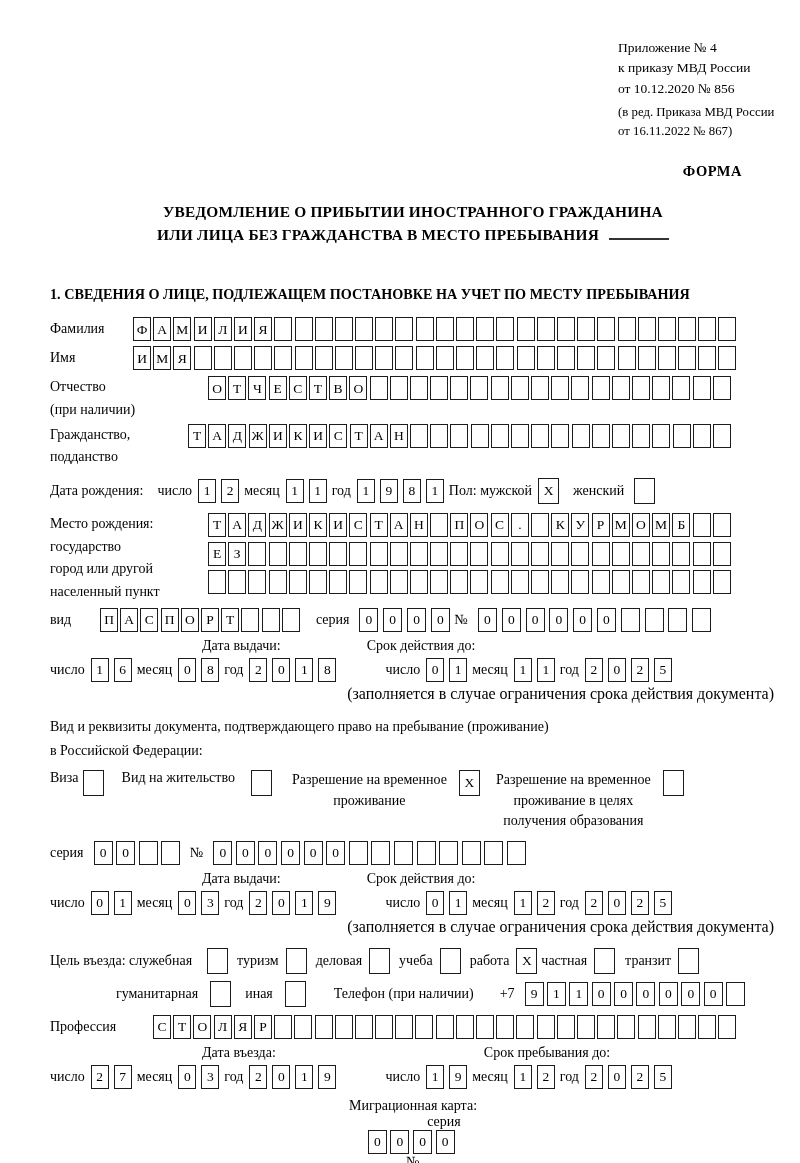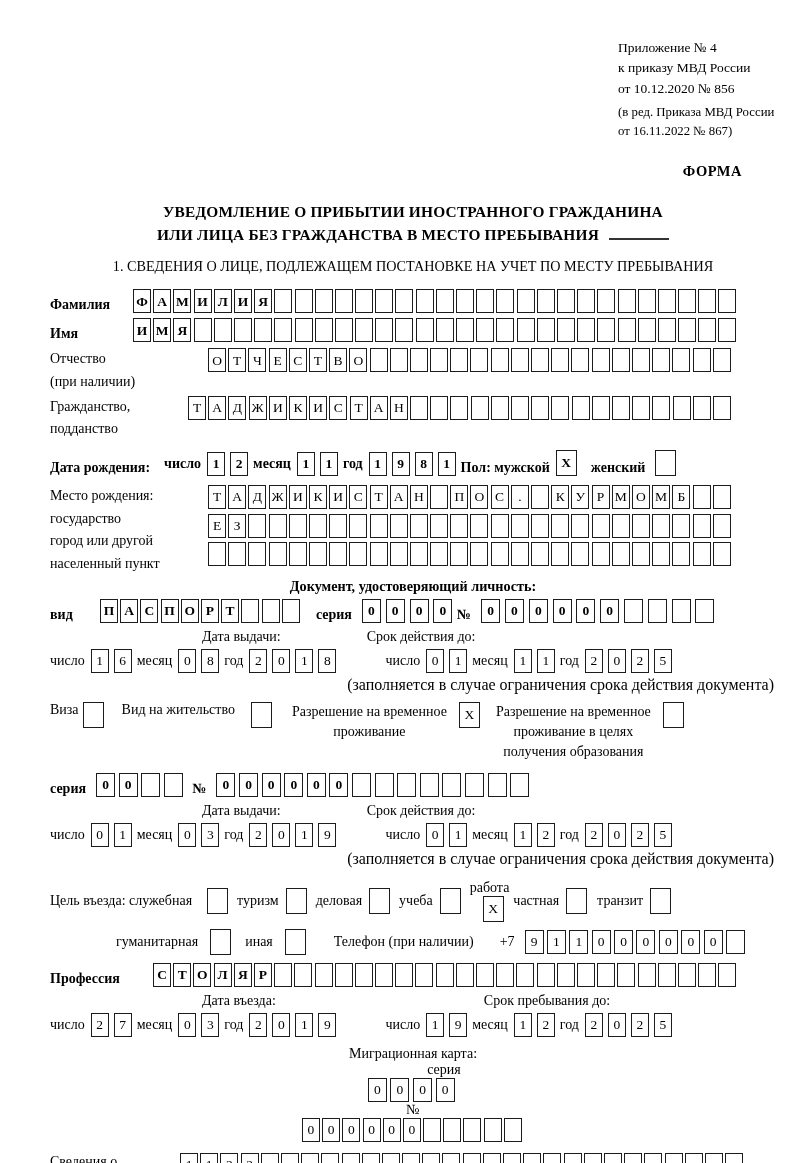--- a/index.html
+++ b/index.html
@@ -8,38 +8,38 @@
     background:#ffffff; color:#000;
     font-family:"Liberation Serif", serif; font-size:14px;
     box-sizing:border-box; padding:38px 24px 0 50px;
   }
   
   .hdr { margin-left:568px; width:210px; font-size:13.5px; line-height:1.5; }
   .hdr2 { margin-left:568px; width:210px; font-size:12.8px; line-height:1.5; margin-top:4px; }
   .forma { margin-top:22px; text-align:right; padding-right:34px; font-weight:bold; font-size:14.5px; letter-spacing:0.5px; }
   .title { margin-top:20px; text-align:center; font-weight:bold; font-size:15.4px; line-height:1.5; letter-spacing:0.2px; }
   .blank-line { display:inline-block; width:60px; border-bottom:2px solid #333; height:14px; margin-left:10px; vertical-align:baseline; }
-  .sec { margin-top:12px; font-weight:normal; font-size:14.2px; text-align:center; white-space:nowrap; }
+  .sec { margin-top:40px; font-weight:bold; font-size:14.2px; white-space:nowrap; }
   
   .grid { display:flex; flex-wrap:nowrap; }
   .cell {
     flex:none; display:inline-flex; align-items:center; justify-content:center;
     width:16px; height:22px; border:1.7px solid #1c1c1c; margin-right:2.2px;
     font-size:13.5px; line-height:1;
   }
   .date .cell { margin-right:5px; }
   .mid  .cell { width:17px; margin-right:3.6px; }
   .wide .cell { width:17px; margin-right:4.8px; }
   .phone .cell { width:17px; margin-right:3.4px; }
   .cb {
     flex:none; display:inline-flex; align-items:center; justify-content:center;
     width:19px; height:24px; border:1.7px solid #1c1c1c; font-size:13.5px;
   }
   
-  .row { display:flex; align-items:flex-end; margin-top:5px;font-weight:bold; }
+  .row { display:flex; align-items:center; margin-top:5px; }
   .tcol { display:flex; align-items:flex-start; margin-top:6px; }
   .lbl { flex:none; }
   .lw82  { width:83px; }
   .lw138 { width:138px; }
   .lw158 { width:158px; }
   .lw103 { width:103px; }
   .lw130 { width:130px; }
   .stack .grid { margin-bottom:4.5px; }
   .lines div { line-height:1.62; }
   .center-head { text-align:center; font-weight:bold; margin-top:8px; font-size:14.2px; }
@@ -352,21 +352,20 @@
           <span class="cell"></span>
           <span class="cell"></span>
           <span class="cell"></span>
           <span class="cell"></span>
           <span class="cell"></span>
           <span class="cell"></span>
         </span>
     </span>
   </div>
 
-  <div class="center-head" style="margin-top:2px;">Документ, удостоверяющий личность:</div>
 
   <div class="row" style="margin-top:4px;">
     <span style="width:50px;" class="lbl">вид</span>
     <span class="grid">
         <span class="cell">П</span>
         <span class="cell">А</span>
         <span class="cell">С</span>
         <span class="cell">П</span>
         <span class="cell">О</span>
         <span class="cell">Р</span>
@@ -447,20 +446,24 @@
         <span class="grid date">
           <span class="cell">2</span>
           <span class="cell">0</span>
           <span class="cell">2</span>
           <span class="cell">5</span>
         </span>
       </span>
   </div>
   <div class="note-right">(заполняется в случае ограничения срока действия документа)</div>
 
+  <div class="para">
+    <div>Вид и реквизиты документа, подтверждающего право на пребывание (проживание)</div>
+    <div>в Российской Федерации:</div>
+  </div>
 
   <div class="visa-row">
     <span class="blk">
       <span>Виза</span>
       <span class="cb" style="margin-left:4px;"></span>
     </span>
     <span class="blk" style="margin-left:18px;">
       <span>Вид на жительство</span>
       <span class="cb" style="margin-left:16px;"></span>
     </span>
@@ -575,21 +578,21 @@
         <span class="cb"></span>
       </span>
     <span class="opt" style="margin-left:9px;">
         <span>деловая</span>
         <span class="cb"></span>
       </span>
     <span class="opt" style="margin-left:9px;">
         <span>учеба</span>
         <span class="cb"></span>
       </span>
-    <span class="opt" style="margin-left:9px;flex-direction:column;">
+    <span class="opt" style="margin-left:9px;">
         <span>работа</span>
         <span class="cb">X</span>
       </span>
     <span class="opt" style="margin-left:4px;">
         <span>частная</span>
         <span class="cb"></span>
       </span>
     <span class="opt" style="margin-left:10px;">
         <span>транзит</span>
         <span class="cb"></span>

